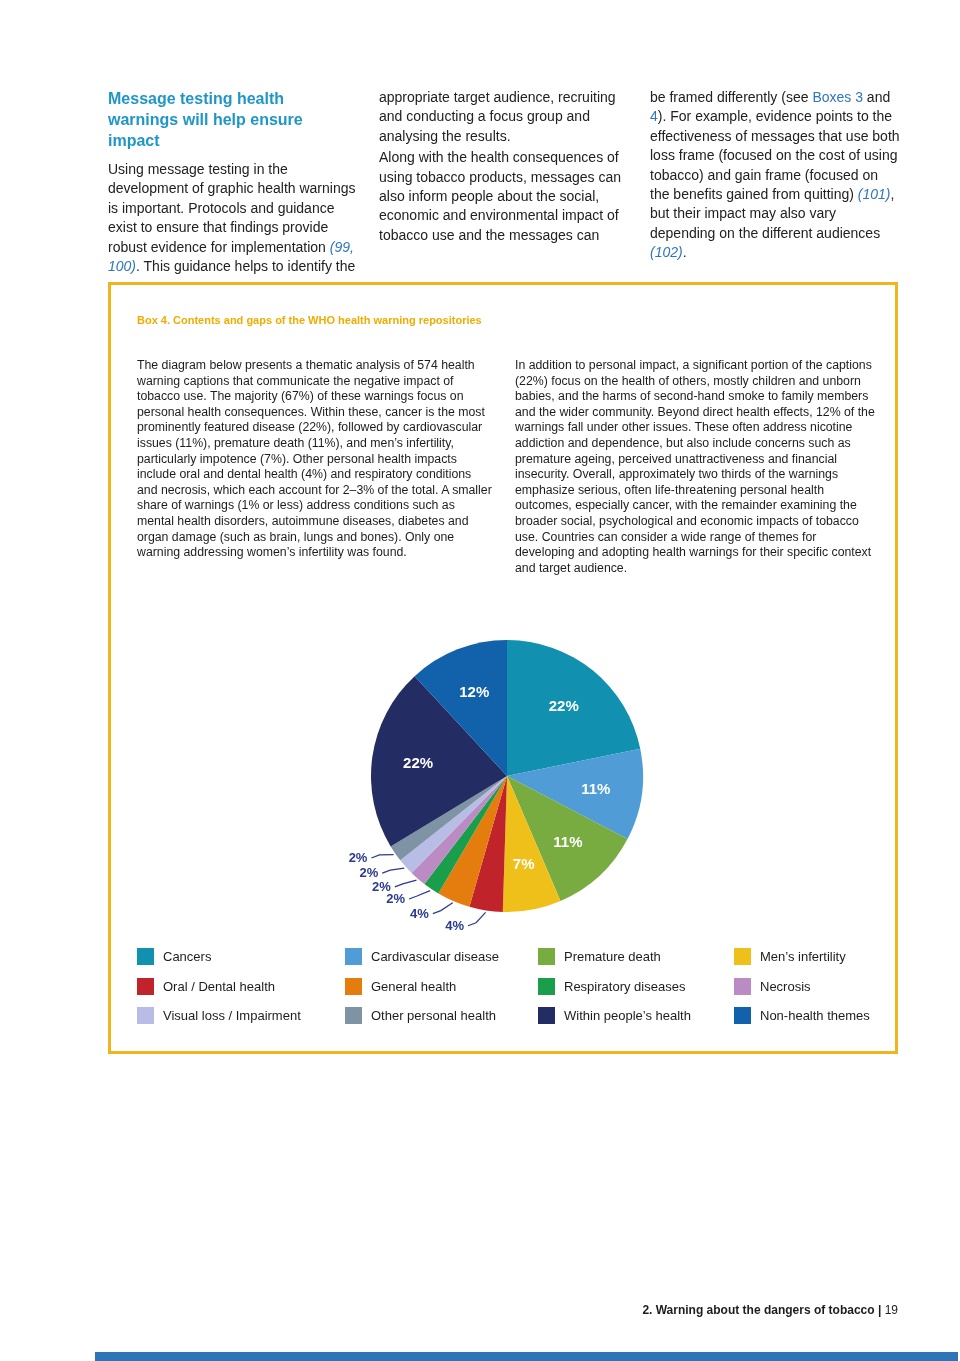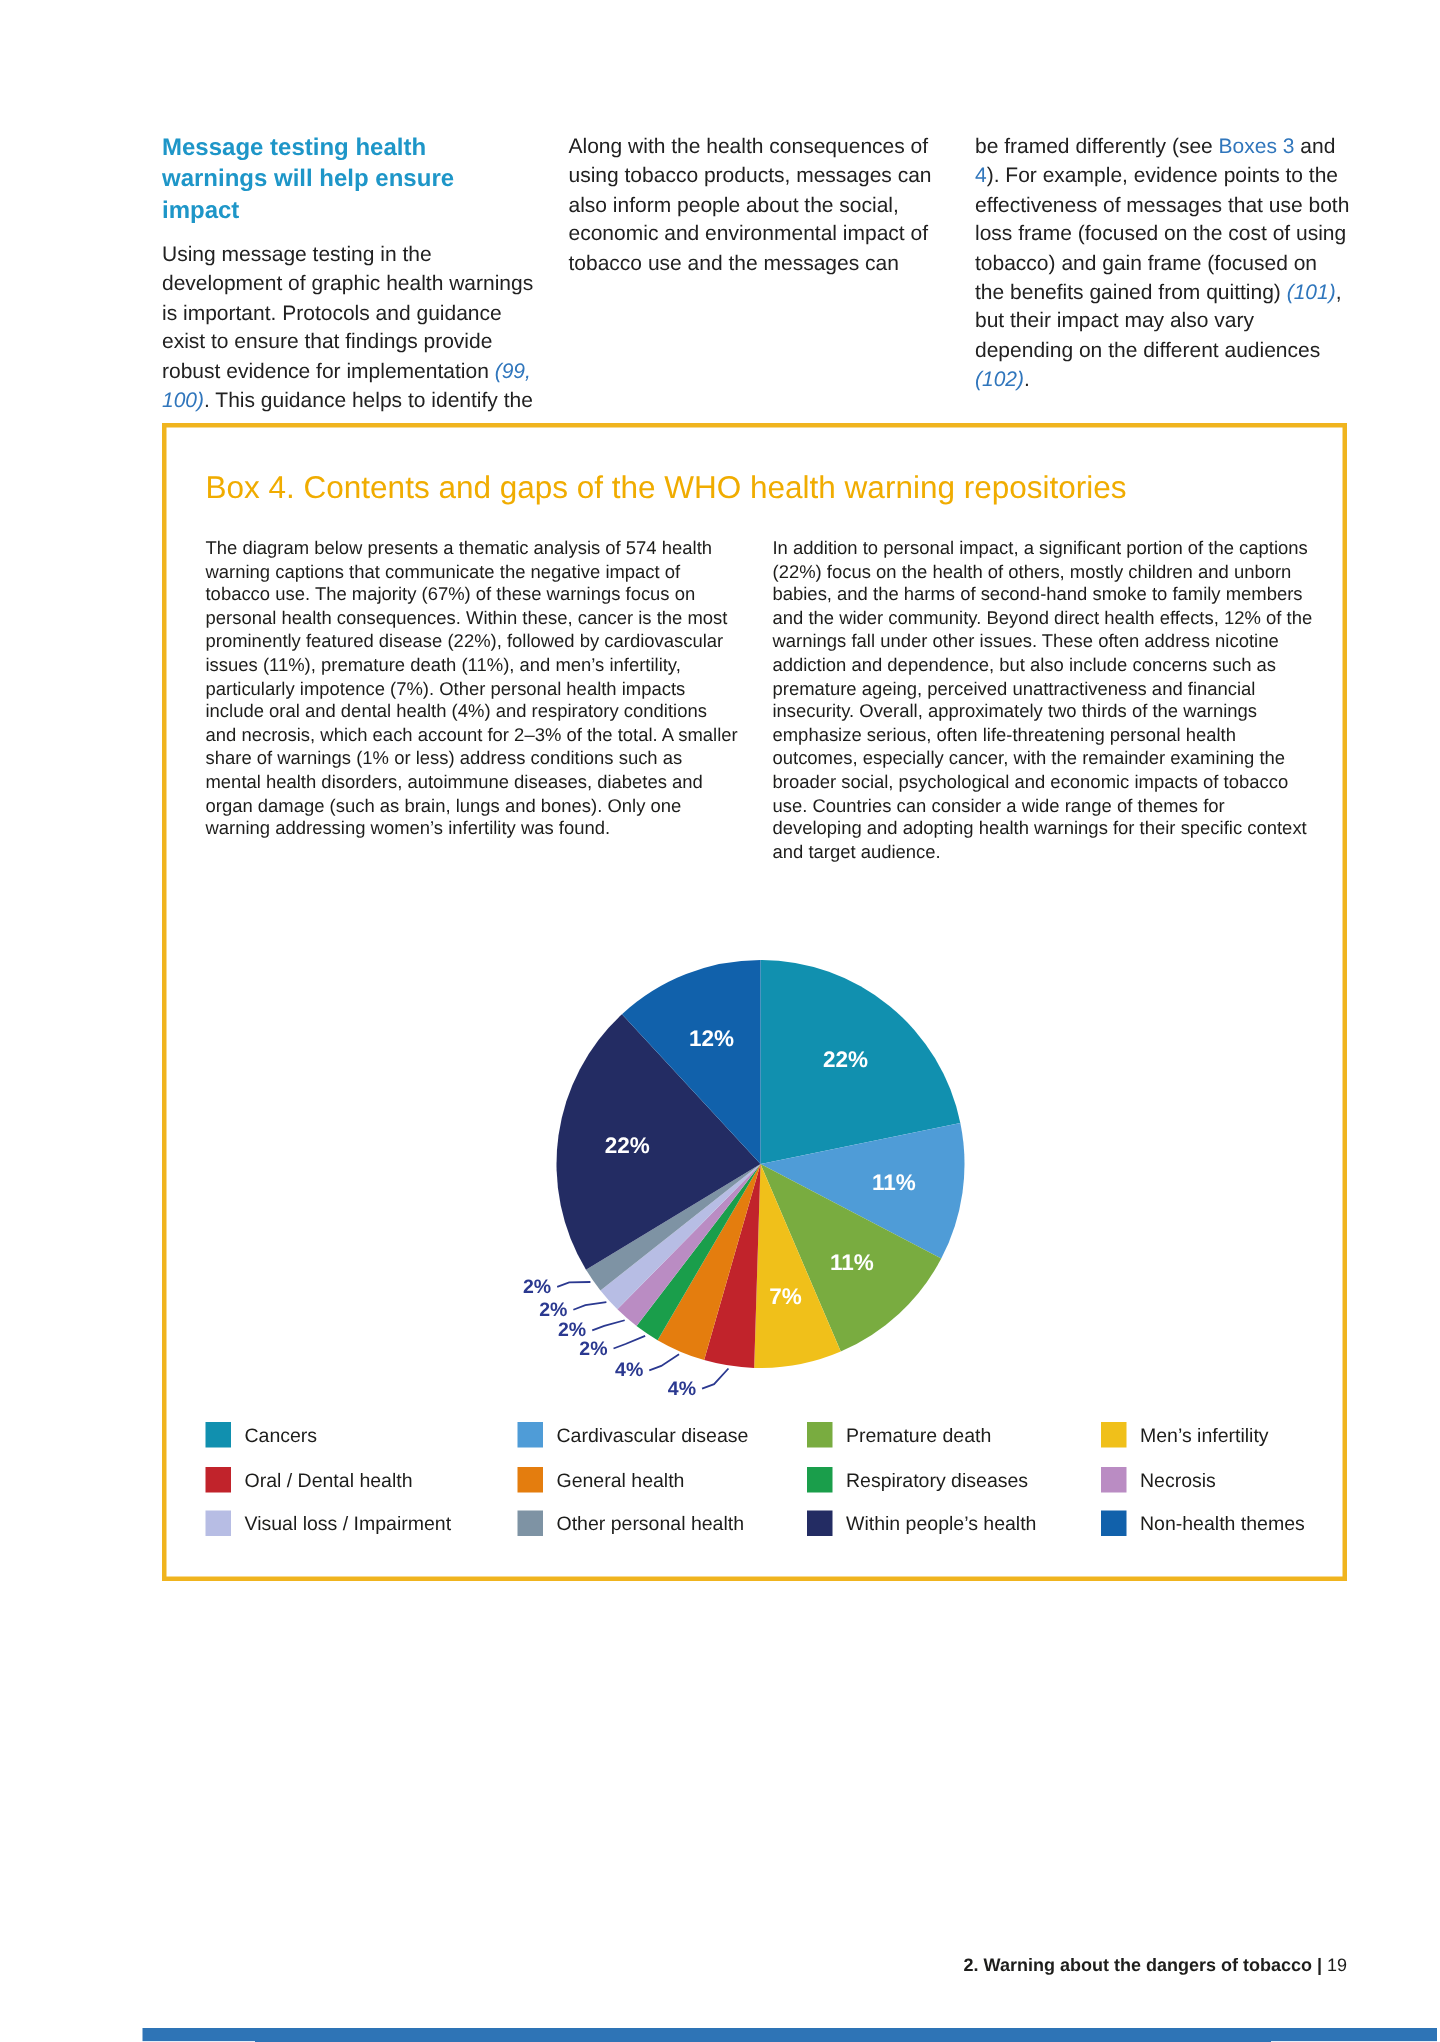--- a/index.html
+++ b/index.html
@@ -10,29 +10,29 @@
   }
   
   .top-section {
     position:absolute; left:108px; top:88px; width:792px;
     display:grid; grid-template-columns:repeat(3,1fr); column-gap:21px;
   }
   .top-col { font-size:14px; line-height:19.4px; color:#212121; }
   .article-heading {
     font-size:16px; line-height:21px; font-weight:700; color:#1e96c8; margin-bottom:9px;
   }
-  .top-col p + p { margin-top:12px; }
+  .top-col p + p { margin-top:2px; }
   .seg-ref { color:#3076bc; font-style:italic; }
   .seg-link { color:#3076bc;text-align:right; }
   
   .box {
     position:absolute; left:108px; top:282px; width:790px; height:772px;
     border:3px solid #f0b41e; background:#fff;
   }
-  .box-title { position:absolute; left:26px; top:29px; font-size:21px; font-weight:400; color:#f0ac00; }
+  .box-title { position:absolute; left:26px; top:29px; font-size:11px; font-weight:700; color:#f0ac00; }
   .box-cols {
     position:absolute; left:26px; top:73px; width:740px;
     display:grid; grid-template-columns:358px 360px; column-gap:20px;
     font-size:12.3px; line-height:15.6px; color:#1d1d1b;
   }
   .chart-title { position:absolute; left:26px; top:314px; font-size:13.5px; color:#2b2b2b; }
   .pie-svg { position:absolute; left:0; top:352px; }
   .pie-label-in  { font-family:"Liberation Sans",sans-serif; font-size:15px; font-weight:700; fill:#ffffff; }
   .pie-label-out { font-family:"Liberation Sans",sans-serif; font-size:13px; font-weight:700; fill:#2b3990; }
   .pie-leader { fill:none; stroke:#2b3990; stroke-width:1.2; }
@@ -55,20 +55,21 @@
 <body>
 
 <div class="page">
 
   <div class="top-section">
     <div class="top-col">
       <div class="article-heading">Message testing health warnings will help ensure impact</div>
       <p><span>Using message testing in the development of graphic health warnings is important. Protocols and guidance exist to ensure that findings provide robust evidence for implementation </span><span class="seg-ref">(99, 100)</span><span>. This guidance helps to identify the</span></p>
     </div>
     <div class="top-col">
+      <p>appropriate target audience, recruiting and conducting a focus group and analysing the results.</p>
       <p>Along with the health consequences of using tobacco products, messages can also inform people about the social, economic and environmental impact of tobacco use and the messages can</p>
     </div>
     <div class="top-col">
       <p><span>be framed differently (see </span><span class="seg-link">Boxes 3</span><span> and </span><span class="seg-link">4</span><span>). For example, evidence points to the effectiveness of messages that use both loss frame (focused on the cost of using tobacco) and gain frame (focused on the benefits gained from quitting) </span><span class="seg-ref">(101)</span><span>, but their impact may also vary depending on the different audiences </span><span class="seg-ref">(102)</span><span>.</span></p>
     </div>
   </div>
 
   <div class="box">
     <div class="box-title">Box 4. Contents and gaps of the WHO health warning repositories</div>
     <div class="box-cols">

